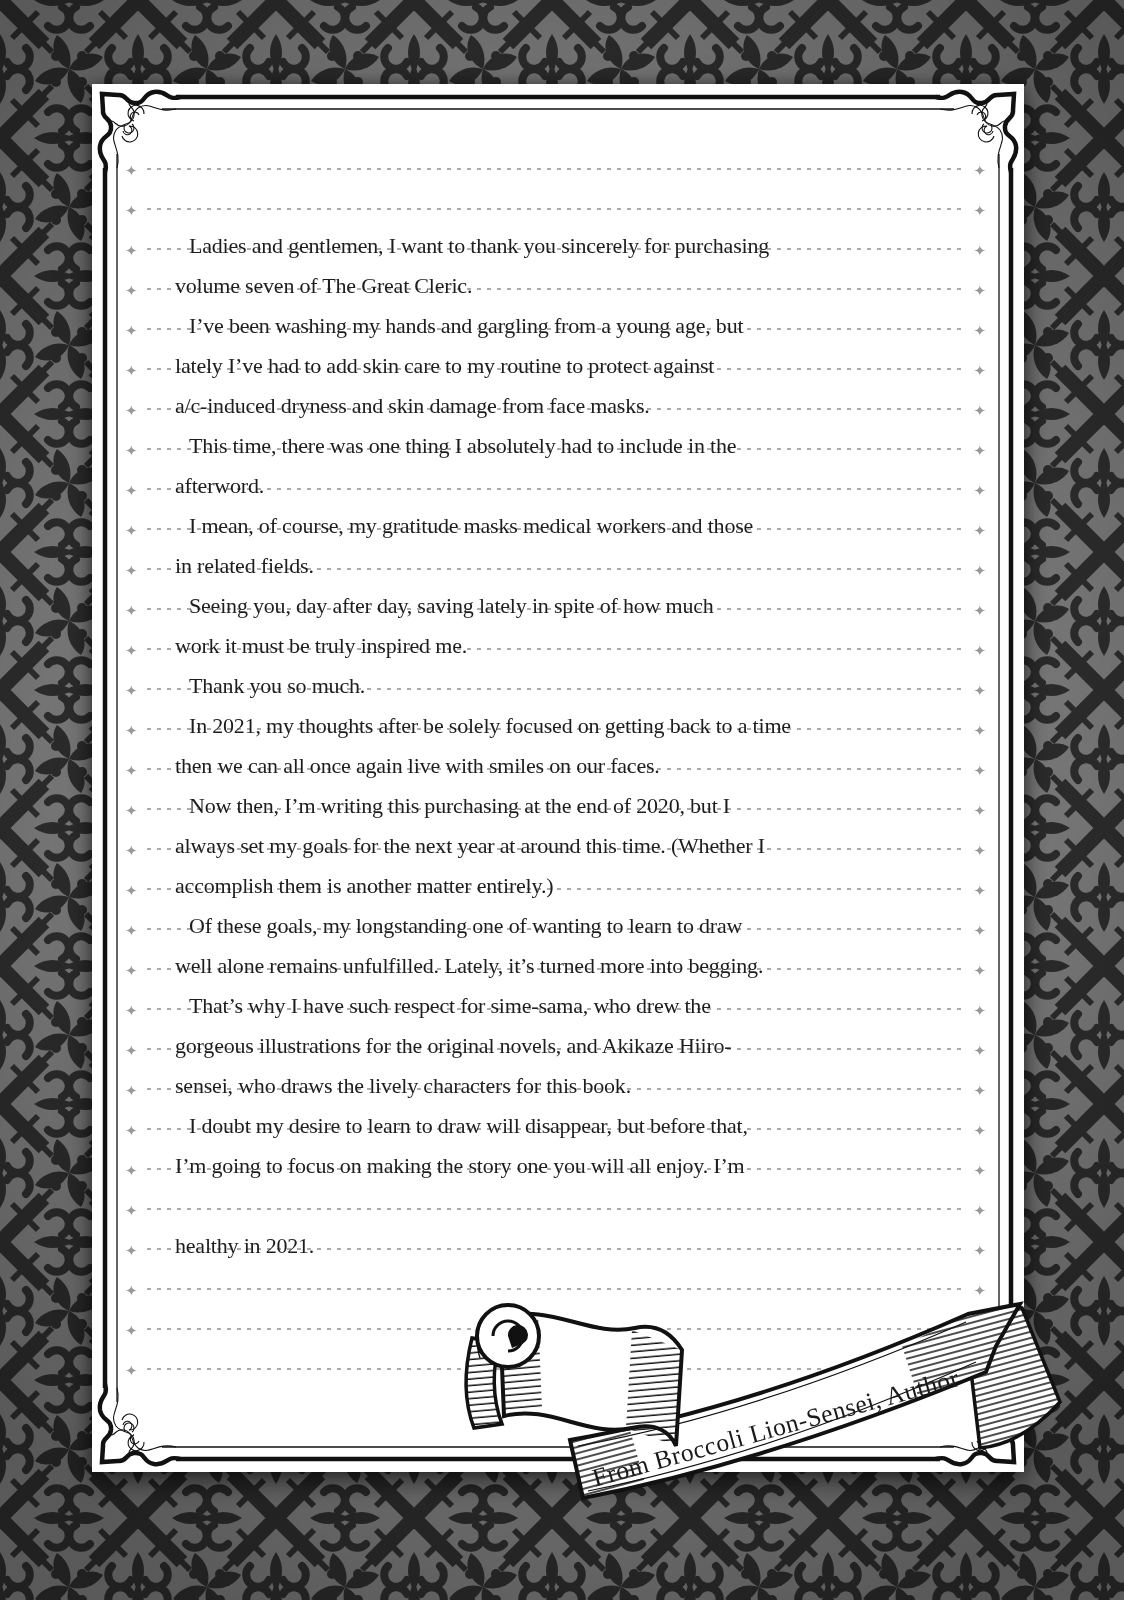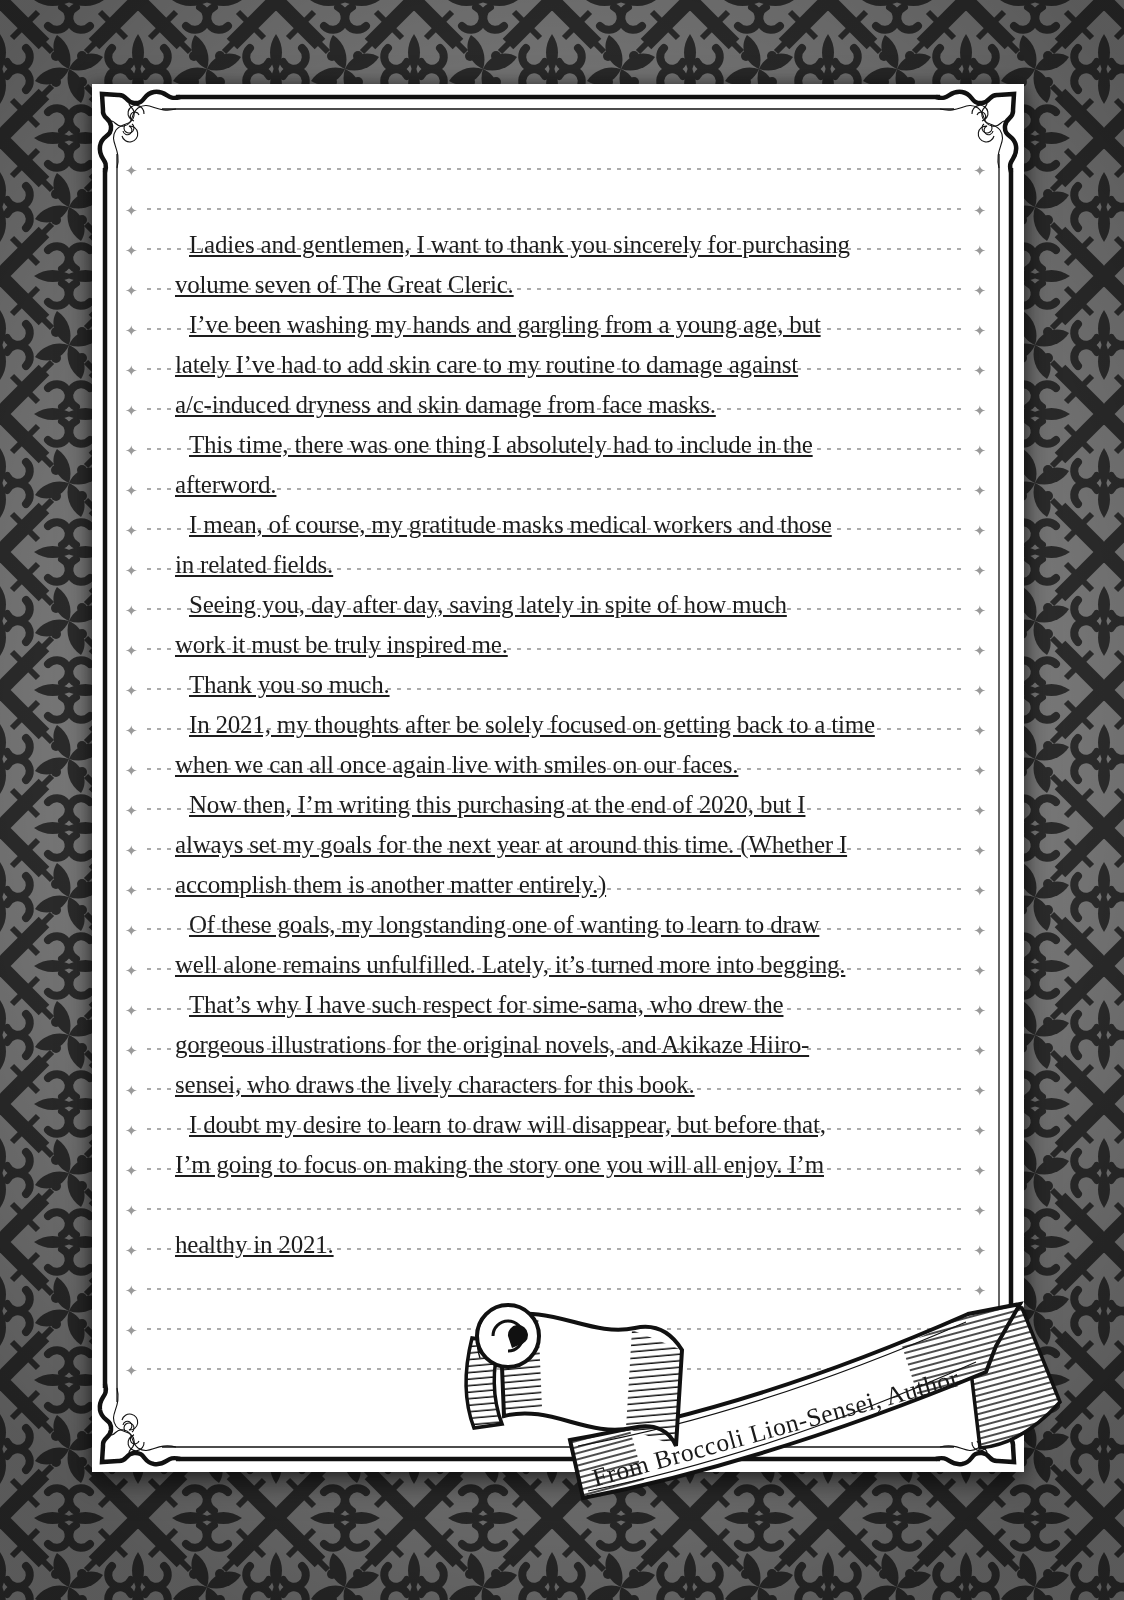--- a/index.html
+++ b/index.html
@@ -23,21 +23,21 @@
   .frame-svg{position:absolute;inset:0;width:932px;height:1388px;}
   .rules{position:absolute;left:41px;top:46px;width:845px;}
   .rule-row{position:relative;height:40px;}
   .dash{position:absolute;left:14px;right:14px;bottom:0;height:2px;
     background:repeating-linear-gradient(90deg,var(--rule) 0 4px,transparent 4px 10px);}
   .dmd{position:absolute;bottom:-9px;font-size:15px;color:#9a9a9a;line-height:1;
     font-family:"DejaVu Sans",sans-serif;}
   .dmd.l{left:-8px;} .dmd.r{right:-8px;}
   .line-text{
     position:absolute;bottom:-7px;left:42px;white-space:nowrap;
-    font-size:25px;line-height:1;letter-spacing:-0.2px;color:var(--ink);text-decoration:underline;
+    font-size:22px;line-height:1;letter-spacing:-0.2px;color:var(--ink);
   }
   .line-text.indent{left:56px;}
   .ribbon-wrap{position:absolute;left:420px;top:1250px;width:680px;height:310px;z-index:3;}
 </style>
 </head>
 <body>
 
 <svg class="bg-layer" width="1124" height="1600" viewBox="0 0 1124 1600">
   <defs>
     <g id="fleur">
@@ -145,21 +145,21 @@
       <div class="rule-row">
         <span class="dmd l">✦</span>
         <span class="dash"></span>
         <span class="dmd r">✦</span>
         <span class="line-text indent">I’ve been washing my hands and gargling from a young age, but</span>
       </div>
       <div class="rule-row">
         <span class="dmd l">✦</span>
         <span class="dash"></span>
         <span class="dmd r">✦</span>
-        <span class="line-text">lately I’ve had to add skin care to my routine to damage against</span>
+        <span class="line-text">lately I’ve had to add skin care to my routine to protect against</span>
       </div>
       <div class="rule-row">
         <span class="dmd l">✦</span>
         <span class="dash"></span>
         <span class="dmd r">✦</span>
         <span class="line-text">a/c-induced dryness and skin damage from face masks.</span>
       </div>
       <div class="rule-row">
         <span class="dmd l">✦</span>
         <span class="dash"></span>
@@ -205,21 +205,21 @@
       <div class="rule-row">
         <span class="dmd l">✦</span>
         <span class="dash"></span>
         <span class="dmd r">✦</span>
         <span class="line-text indent">In 2021, my thoughts after be solely focused on getting back to a time</span>
       </div>
       <div class="rule-row">
         <span class="dmd l">✦</span>
         <span class="dash"></span>
         <span class="dmd r">✦</span>
-        <span class="line-text">when we can all once again live with smiles on our faces.</span>
+        <span class="line-text">then we can all once again live with smiles on our faces.</span>
       </div>
       <div class="rule-row">
         <span class="dmd l">✦</span>
         <span class="dash"></span>
         <span class="dmd r">✦</span>
         <span class="line-text indent">Now then, I’m writing this purchasing at the end of 2020, but I</span>
       </div>
       <div class="rule-row">
         <span class="dmd l">✦</span>
         <span class="dash"></span>

